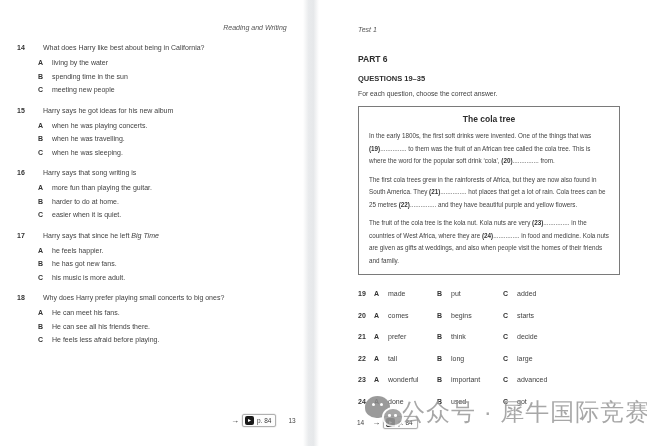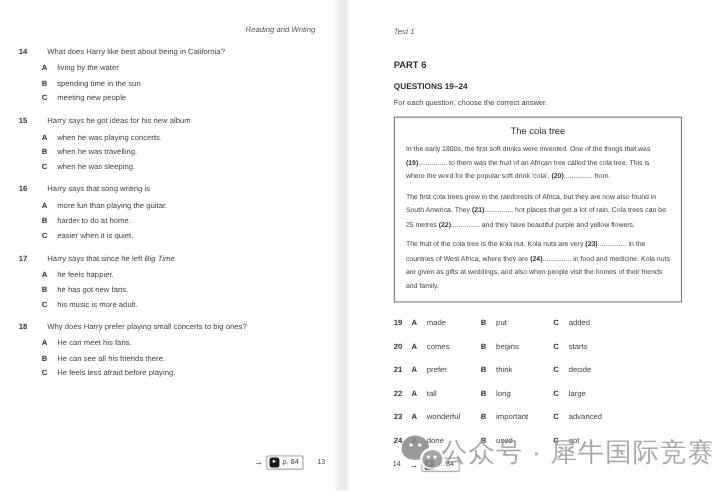--- a/index.html
+++ b/index.html
@@ -31,21 +31,21 @@
             background:#1a1a1a;color:#fff;border-radius:2px;font-size:6px;line-height:9px;}
   .page-num{margin-left:12px;color:#444;}
   .footer-right .page-num{margin-left:0;margin-right:8px;}
   
   .rp{position:absolute;left:358px;top:24px;width:262px;}
   .rp-header{font-style:italic;font-size:7px;color:#555;line-height:12px;}
   .part-title{font-weight:bold;font-size:8.5px;color:#2d2d2d;margin-top:17px;line-height:13px;}
   .q-range{font-weight:bold;font-size:7.5px;color:#2d2d2d;margin-top:7px;line-height:12px;}
   .instruction{font-size:6.8px;margin-top:3px;line-height:11px;}
   .passage-box{border:1px solid #7a7a7a;margin-top:7px;padding:5px 10px 7px 10px;background:#fff;}
-  .passage-title{text-align:center;font-weight:normal;font-size:8.5px;color:#2d2d2d;line-height:15px;margin-bottom:3px;}
+  .passage-title{text-align:center;font-weight:bold;font-size:8.5px;color:#2d2d2d;line-height:15px;margin-bottom:3px;}
   .passage-box p{margin:0 0 6px 0;font-size:6.3px;line-height:12.5px;color:#424242;}
   .passage-box p:last-child{margin-bottom:0;}
   .gap-num{font-weight:bold;color:#333;font-style:normal;}
   .answer-table{margin-top:14px;}
   .arow{display:grid;grid-template-columns:16px 14px 49px 14px 52px 14px auto;
         height:21.5px;font-size:7px;align-items:start;line-height:10px;}
   .anum,.alet{font-weight:bold;color:#333;}
   
   .watermark{position:absolute;left:363px;top:394px;display:flex;align-items:center;z-index:5;opacity:0.88;}
   .wc-icon{position:relative;width:38px;height:36px;flex:0 0 38px;}
@@ -172,21 +172,21 @@
       <span class="ref-label">p. 84</span>
     </span>
     <span class="page-num">13</span>
   </div>
 
   <div class="gutter"></div>
 
   <div class="rp">
     <div class="rp-header">Test 1</div>
     <div class="part-title">PART 6</div>
-    <div class="q-range">QUESTIONS 19–24</div>
+    <div class="q-range">QUESTIONS 19–35</div>
     <div class="instruction">For each question, choose the correct answer.</div>
 
     <div class="passage-box">
       <div class="passage-title">The cola tree</div>
       <p><span>In the early 1800s, the first soft drinks were invented. One of the things that was </span><span class="gap-num">(19)</span><span>............... to them was the fruit of an African tree called the cola tree. This is where the word for the popular soft drink ‘cola’, </span><span class="gap-num">(20)</span><span>............... from.</span></p>
       <p><span>The first cola trees grew in the rainforests of Africa, but they are now also found in South America. They </span><span class="gap-num">(21)</span><span>............... hot places that get a lot of rain. Cola trees can be 25 metres </span><span class="gap-num">(22)</span><span>............... and they have beautiful purple and yellow flowers.</span></p>
       <p><span>The fruit of the cola tree is the kola nut. Kola nuts are very </span><span class="gap-num">(23)</span><span>............... in the countries of West Africa, where they are </span><span class="gap-num">(24)</span><span>............... in food and medicine. Kola nuts are given as gifts at weddings, and also when people visit the homes of their friends and family.</span></p>
     </div>
 
     <div class="answer-table">

